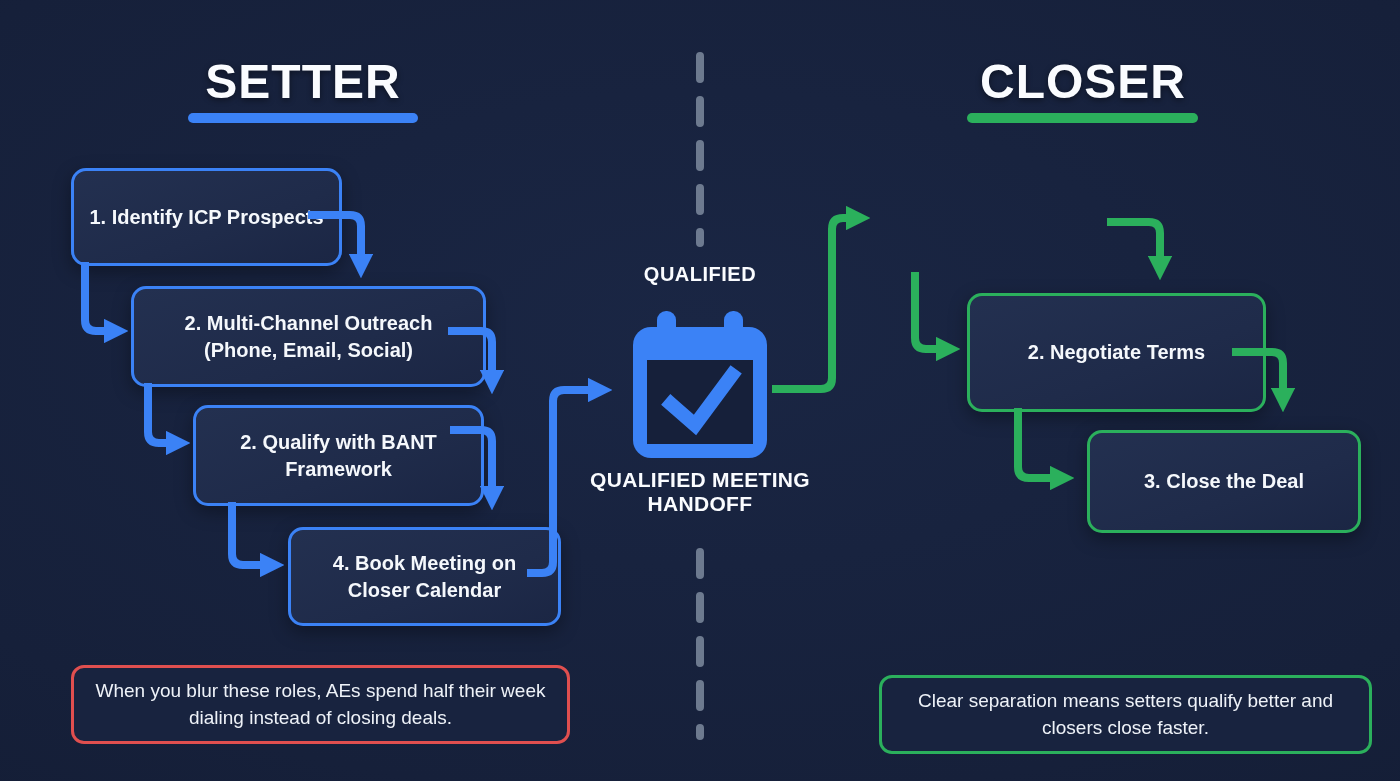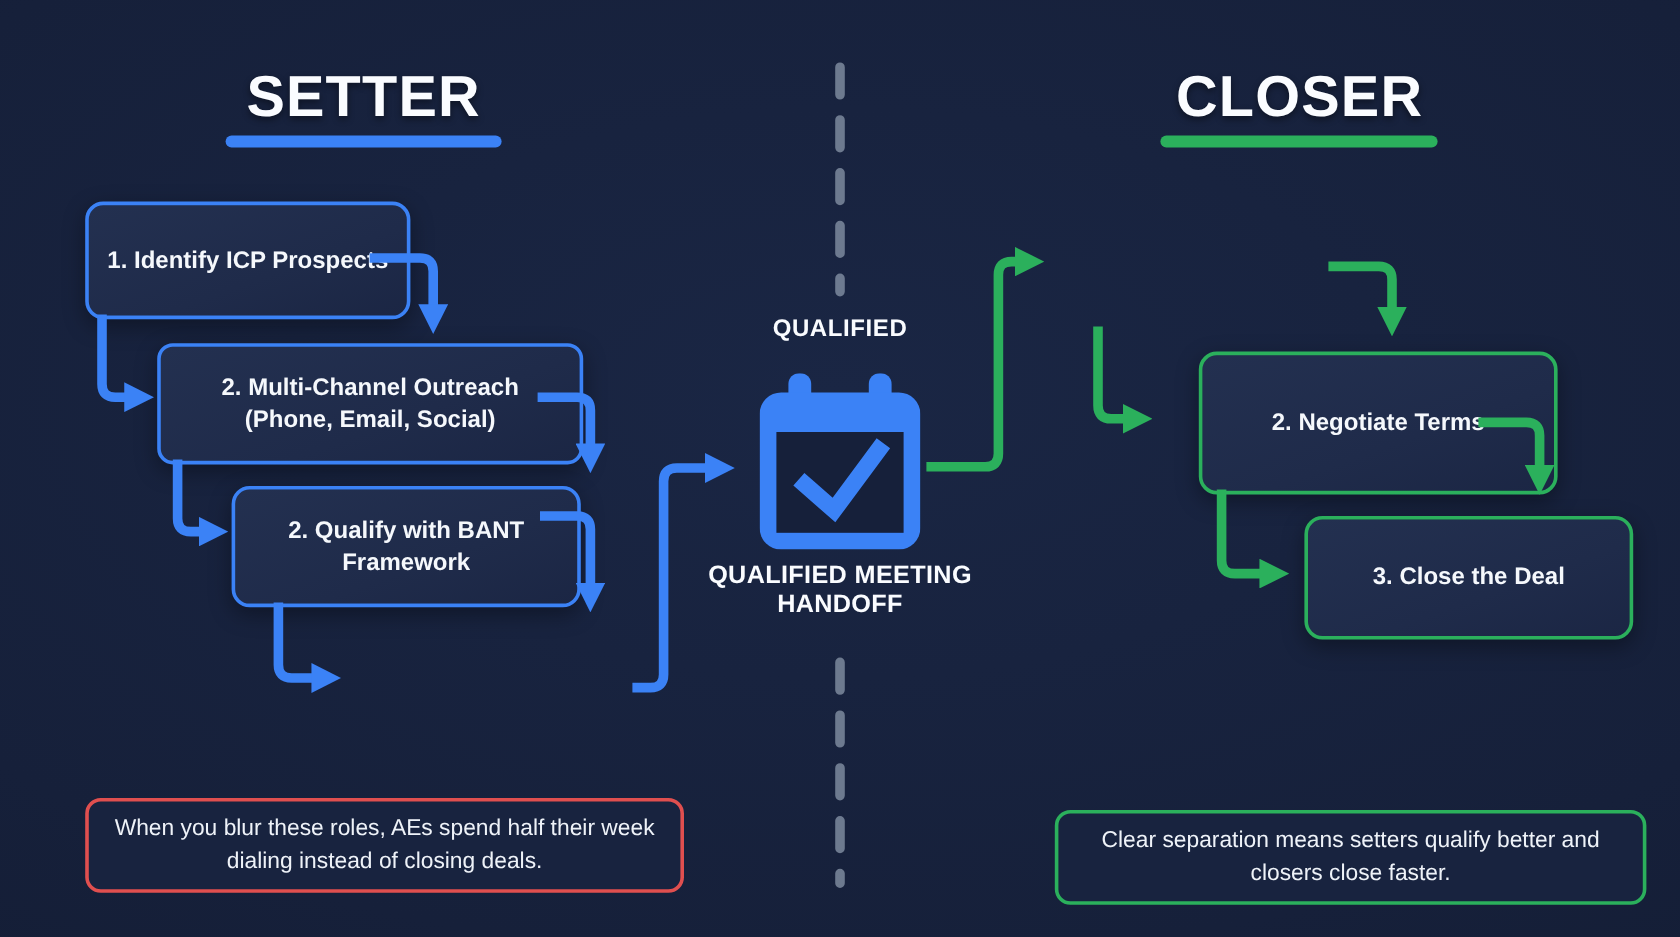--- a/index.html
+++ b/index.html
@@ -34,25 +34,25 @@
   
   .flow-box{
     position:absolute;display:flex;align-items:center;justify-content:center;
     text-align:center;border-radius:15px;background:linear-gradient(160deg,#233050 0%,var(--box-fill) 60%,#1b2644 100%);
     font-size:20px;font-weight:700;line-height:1.35;color:#f5f8fc;
     box-shadow:0 6px 18px rgba(0,0,0,.35);
   }
   .flow-box.blue{border:3.5px solid var(--blue);}
   .flow-box.green{border:3.5px solid var(--green);}
   .s1{left:71px;top:168px;width:237px;height:92px;padding:0 14px;}
-  .s2{left:131px;top:286px;width:317px;height:95px;padding:0 16px;border-radius:13px;}
+  .s2{left:131px;top:286px;width:317px;height:95px;padding:0 16px;}
   .s3{left:193px;top:405px;width:257px;height:95px;padding:0 14px;}
   .s4{left:288px;top:527px;width:239px;height:93px;padding:0 14px;}
   .c1{left:875px;top:168px;width:232px;height:102px;padding:0 26px;}
-  .c2{left:967px;top:293px;width:265px;height:113px;padding:0 14px;margin-left:32px;}
+  .c2{left:967px;top:293px;width:265px;height:113px;padding:0 14px;}
   .c3{left:1087px;top:430px;width:240px;height:97px;padding:0 14px;}
   
   .note-box{
     position:absolute;display:flex;align-items:center;justify-content:center;
     text-align:center;border-radius:13px;background:var(--note-fill);
     font-size:19px;font-weight:500;line-height:1.4;color:#eef2f8;
   }
   .note-box.red{left:71px;top:665px;width:457px;height:73px;border:3.5px solid var(--red);padding:0 18px;}
   .note-box.green{left:879px;top:665px;width:451px;height:73px;border:3.5px solid var(--green);padding:0 18px;margin-top:10px;}
   
@@ -87,20 +87,23 @@
   <div class="title-underline closer"></div>
 
   <div class="flow-box blue s1">
     <span>1. Identify ICP Prospects</span>
   </div>
   <div class="flow-box blue s2">
     <span>2. Multi-Channel Outreach (Phone, Email, Social)</span>
   </div>
   <div class="flow-box blue s3">
     <span>2. Qualify with BANT Framework</span>
+  </div>
+  <div class="flow-box blue s4">
+    <span>4. Book Meeting on Closer Calendar</span>
   </div>
 
   <div class="flow-box green c2">
     <span>2. Negotiate Terms</span>
   </div>
   <div class="flow-box green c3">
     <span>3. Close the Deal</span>
   </div>
 
   <div class="note-box red">

